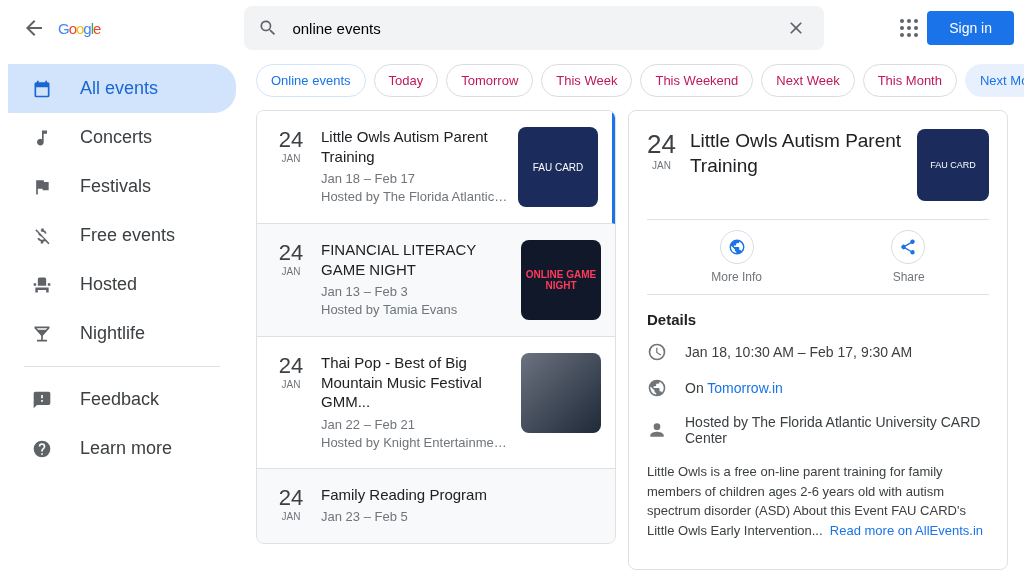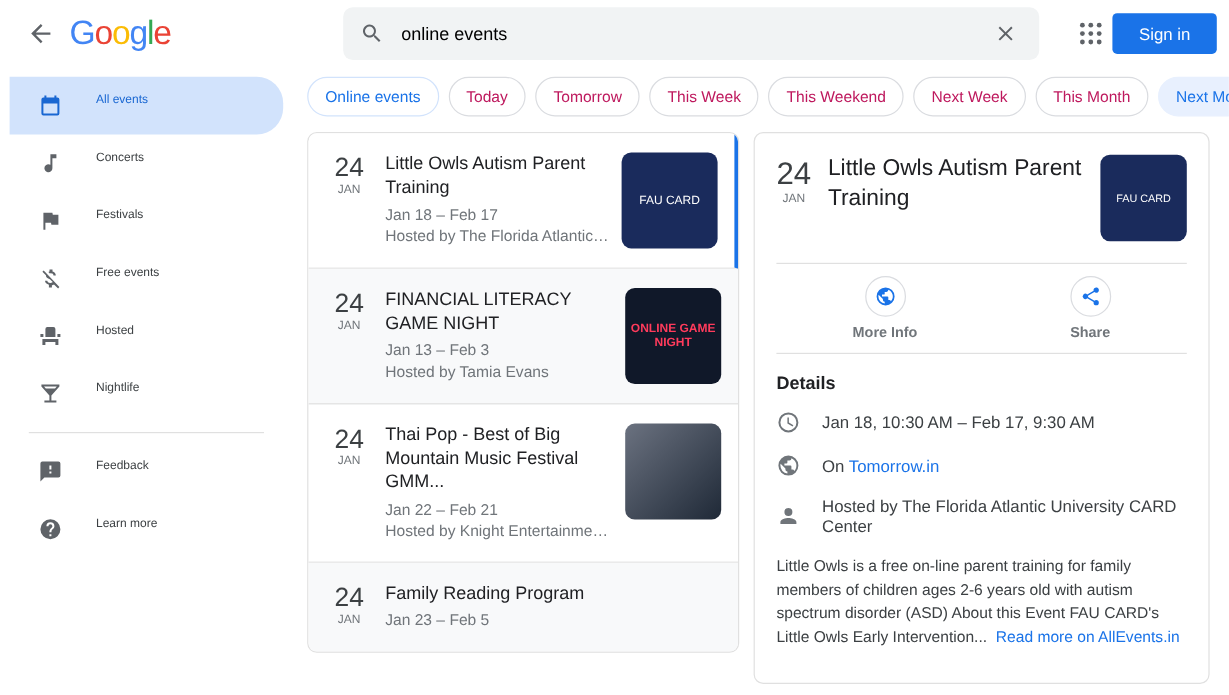--- a/index.html
+++ b/index.html
@@ -1,33 +1,33 @@
 <!DOCTYPE html>
 <html><head>
   <meta charset="utf-8">
   <style>
     * { box-sizing: border-box; margin: 0; padding: 0; }
     body { font-family: Arial, sans-serif; background: #fff; width: 1024px; height: 579px; overflow: hidden; position: relative; }
     
     .header { display: flex; align-items: center; padding: 8px 10px; height: 56px; }
     .back-arrow { width: 24px; height: 24px; margin: 0 12px; cursor: pointer; color: #5f6368; }
-    .logo { font-size: 28px; font-weight: 500; letter-spacing: -1px; margin-right: 20px; }
+    .logo { font-size: 15px; font-weight: 500; letter-spacing: -1px; margin-right: 20px; }
     .logo .g1 { color:#4285F4; } .logo .o1 { color:#EA4335; } .logo .o2 { color:#FBBC05; } .logo .g2 { color:#4285F4; } .logo .l { color:#34A853; } .logo .e { color:#EA4335; }
     
     .search-bar { flex: 1; max-width: 580px; background: #f1f3f4; border-radius: 8px; display: flex; align-items: center; height: 44px; padding: 0 14px; margin-left: 124px; }
     .search-icon { color: #5f6368; margin-right: 14px; }
     .search-input { flex: 1; border: none; background: transparent; font-size: 15px; outline: none; }
     .clear-x { color: #5f6368; cursor: pointer; padding: 4px; }
     
     .header-right { display: flex; align-items: center; gap: 6px; margin-left: auto; }
     .apps-grid { width: 24px; height: 24px; cursor: pointer; padding: 0; }
     .signin { background: #1a73e8; color: #fff; border: none; border-radius: 4px; padding: 9px 22px; font-size: 14px; font-weight: 500; cursor: pointer; }
     
     .sidebar { position: absolute; left: 0; top: 56px; width: 236px; padding: 8px 0 8px 8px; }
-    .sidebar-item { display: flex; align-items: flex-start; padding: 14px 24px; cursor: pointer; border-radius: 0 22px 22px 0; color: #3c4043; font-size: 10px; }
+    .sidebar-item { display: flex; align-items: flex-end; padding: 14px 24px; cursor: pointer; border-radius: 0 22px 22px 0; color: #3c4043; font-size: 18px; }
     .sidebar-item.active { background: #d2e3fc; color: #1967d2; font-weight:500; }
     .sidebar-item .sicon { width: 24px; margin-right: 24px; color: #5f6368; display:flex; align-items:center;}
     .sidebar-item.active .sicon { color: #1967d2; }
     .sidebar-divider { border: none; border-top: 1px solid #e0e0e0; margin: 8px 16px; }
     
     .chips { position: absolute; left: 256px; top: 64px; display: flex; gap: 8px; }
     .chip { border: 1px solid #dadce0; border-radius: 18px; padding: 8px 14px; font-size: 13px; cursor: pointer; background: #fff; color: #be185d; white-space: nowrap; }
     .chip.highlight { color: #1a73e8; border-color: #d2e3fc; }
     .chip.filled { background: #e8f0fe; border-color: #e8f0fe; color: #1a73e8; }
     
@@ -46,21 +46,21 @@
     
     .detail { position: absolute; left: 628px; top: 110px; width: 380px; border: 1px solid #e0e0e0; border-radius: 8px; padding: 18px; background:#fff; height: 460px; overflow:hidden;}
     .detail-head { display: flex; gap: 14px; margin-bottom: 18px; align-items:flex-start;}
     .detail-date { text-align: center; }
     .detail-date .day { font-size: 26px; color:#3c4043;}
     .detail-date .month { font-size: 10px; color: #70757a; }
     .detail-title { font-size: 19px; color: #202124; flex: 1; line-height:1.3;}
     .detail-thumb { width: 72px; height: 72px; border-radius: 8px; background:#1a2b5c; display:flex; align-items:center; justify-content:center; color:#fff; font-size:9px; text-align:center;}
     
     .detail-actions { display: flex; justify-content: space-around; border-top: 1px solid #e0e0e0; border-bottom: 1px solid #e0e0e0; padding: 10px 0; margin-bottom: 16px; }
-    .daction { text-align: center; cursor: pointer; font-weight: bold; }
+    .daction { text-align: right; cursor: pointer; }
     .daction-icon { width: 34px; height: 34px; border: 1px solid #dadce0; border-radius: 50%; display: flex; align-items: center; justify-content: center; margin: 0 auto 6px; color: #1a73e8; }
     .daction-label { font-size: 12px; color: #70757a; }
     
     .details-section h3 { font-size: 15px; font-weight: 700; margin-bottom: 14px; color:#202124;}
     .drow { display: flex; align-items: center; gap: 18px; margin-bottom: 16px; font-size: 14px; color: #3c4043; }
     .drow .dicon { color: #70757a; width:20px; flex-shrink:0;}
     .drow a { color: #1a73e8; text-decoration: none; }
     .desc { font-size: 13px; color: #3c4043; line-height: 1.5; }
     .desc a { color: #1a73e8; text-decoration: none; }
     

